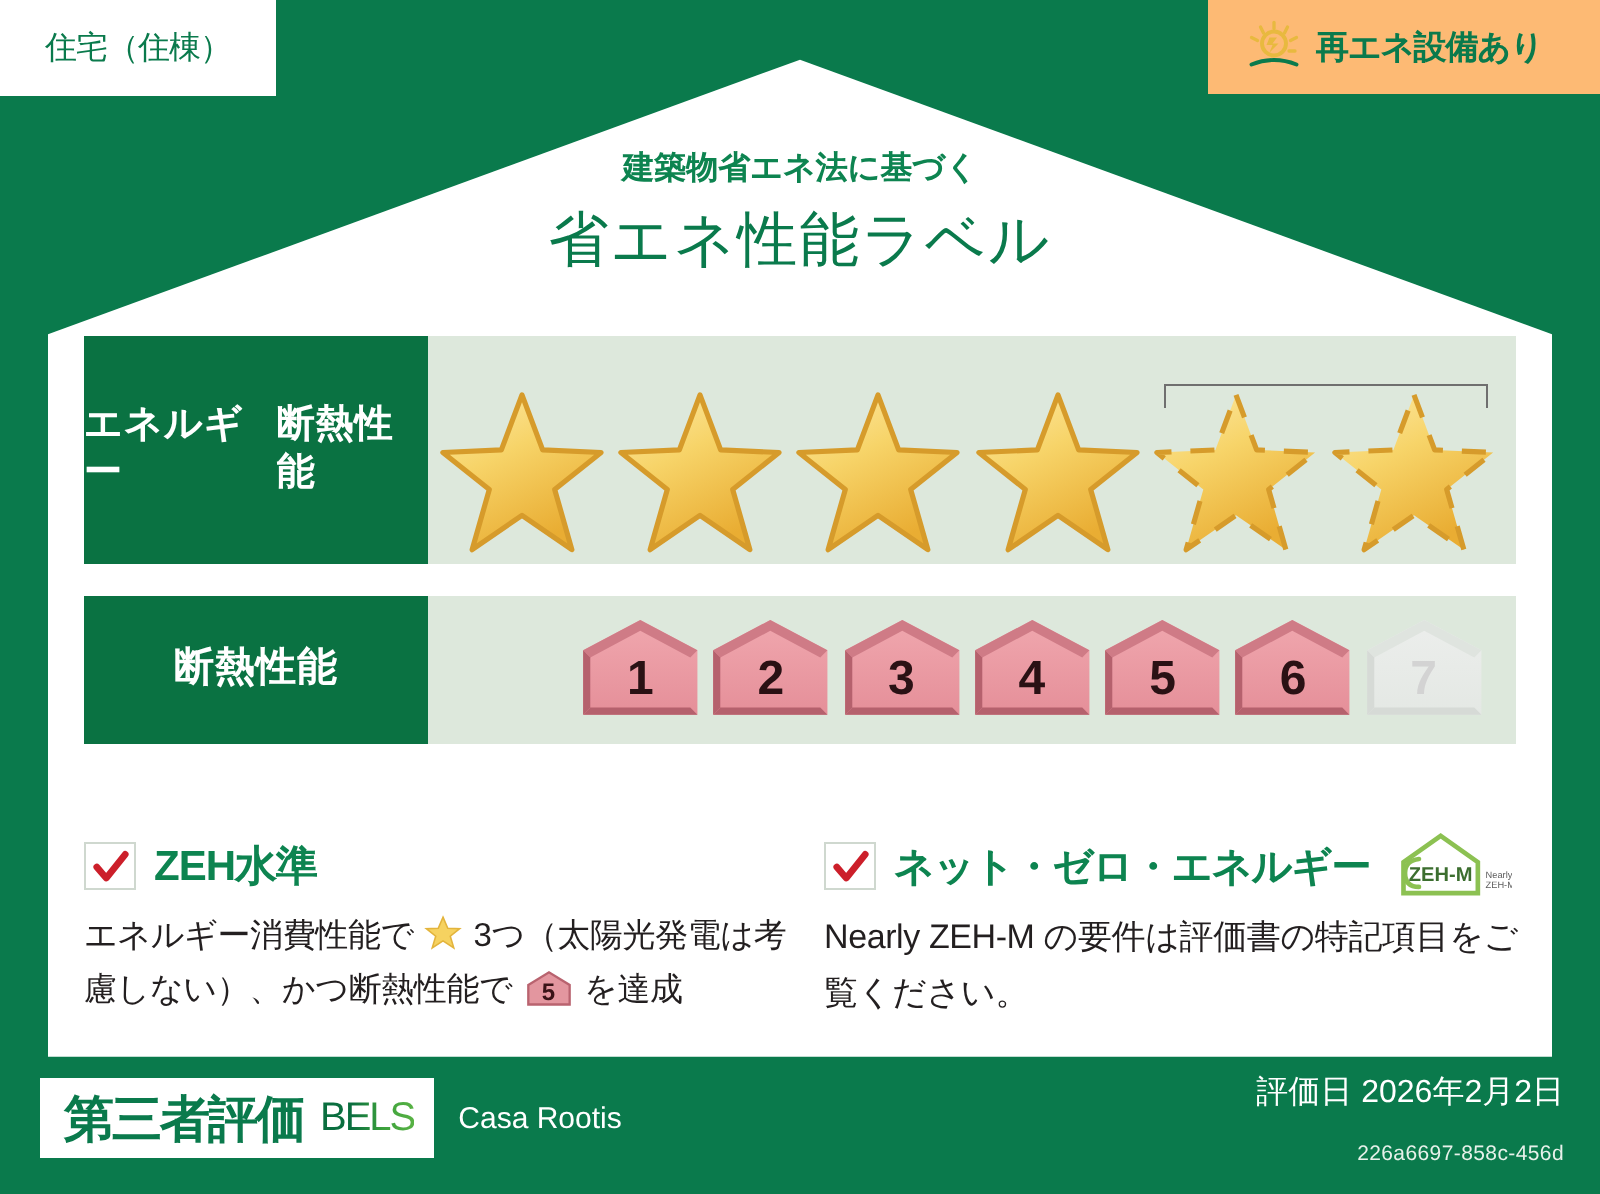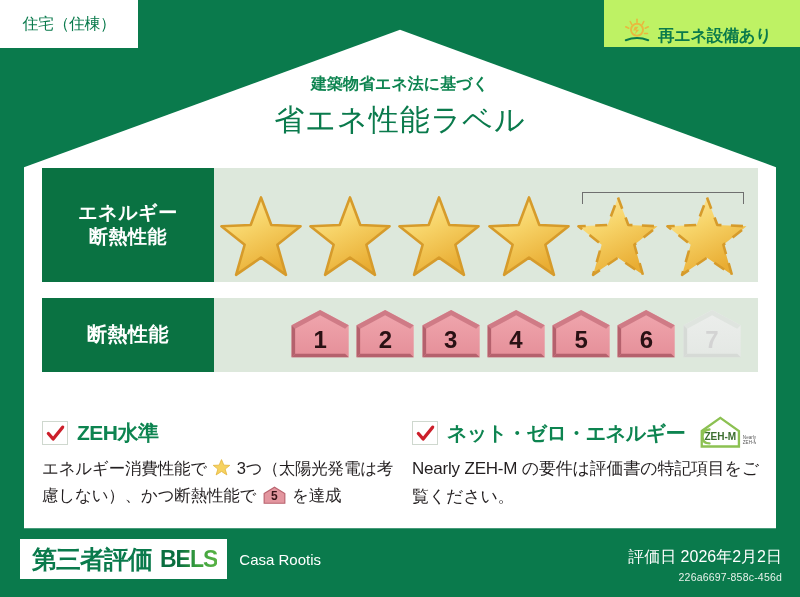--- a/index.html
+++ b/index.html
@@ -37,22 +37,22 @@
   }
   #dwelling-tag span {
     color: #0a7a4c; font-weight: normal; font-size: 16px;
     letter-spacing: -0.5px;
   }
 
   
   #renew-badge {
     position: absolute; right: 0; top: 0;
     width: 196px; height: 47px;
-    background: #bef264;
-    display: flex; align-items: flex-end; gap: 6px;
+    background: #fdba74;
+    display: flex; align-items: center; gap: 6px;
     padding-left: 18px;
   }
   #renew-badge .txt {
     color: #0a7a4c; font-weight: bold; font-size: 16.5px;
     letter-spacing: -0.5px;
   }
   .sun-icon { width: 30px; height: 30px; flex: 0 0 30px; }
 
   
   #subtitle {
@@ -75,21 +75,21 @@
     background: #dde8dc;
     display: flex; align-items: stretch;
   }
   #row-energy { top: 168px; height: 114px; }
   #row-insul  { top: 298px; height: 74px; }
 
   .row-label {
     flex: 0 0 172px;
     background: #0a7242;
     color: #fff; font-weight: bold;
-    display: flex; flex-direction: column;
+    display: flex; flex-direction: row;
     align-items: center; justify-content: center;
     line-height: 1.28; font-size: 19px;
     letter-spacing: 0.5px;
   }
   #row-insul .row-label { font-size: 20px; }
 
   .row-body { flex: 1 1 auto; position: relative; }
 
   
   #stars {
@@ -179,36 +179,36 @@
   #bels-plate {
     background: #fff; height: 40px;
     display: flex; align-items: center; gap: 8px;
     padding: 0 10px 0 12px;
   }
   #bels-jp {
     color: #0a7a4c; font-weight: bold; font-size: 25px;
     letter-spacing: -1px;
   }
   #bels-en {
-    font-weight: bold; font-size: 23px; letter-spacing: -1px;
+    font-weight: normal; font-size: 20px; letter-spacing: -1px;
     background: linear-gradient(90deg,#0a6e3f 0%,#0a6e3f 34%,#3aa03c 66%,#58b244 100%);
     -webkit-background-clip: text; background-clip: text;
     -webkit-text-fill-color: transparent; color: transparent;
   }
   #prop-name {
     color: #fff; font-size: 15px; margin-left: 12px;
     letter-spacing: 0px;
   }
 
   #footer-right {
     position: absolute; right: 18px; bottom: 14px;
     text-align: right; color: #fff;
   }
   #eval-date { font-size: 16px; letter-spacing: 0px; }
-  #eval-id { font-size: 10.5px; margin-top: 3px; color: #e7f1ea;
+  #eval-id { font-size: 10.5px; margin-top: 14px; color: #e7f1ea;
              letter-spacing: 0.2px; }
 </style>
 </head>
 <body>
 
 <div id="label">
 
   <div id="house"></div>
 
   <div id="dwelling-tag">

